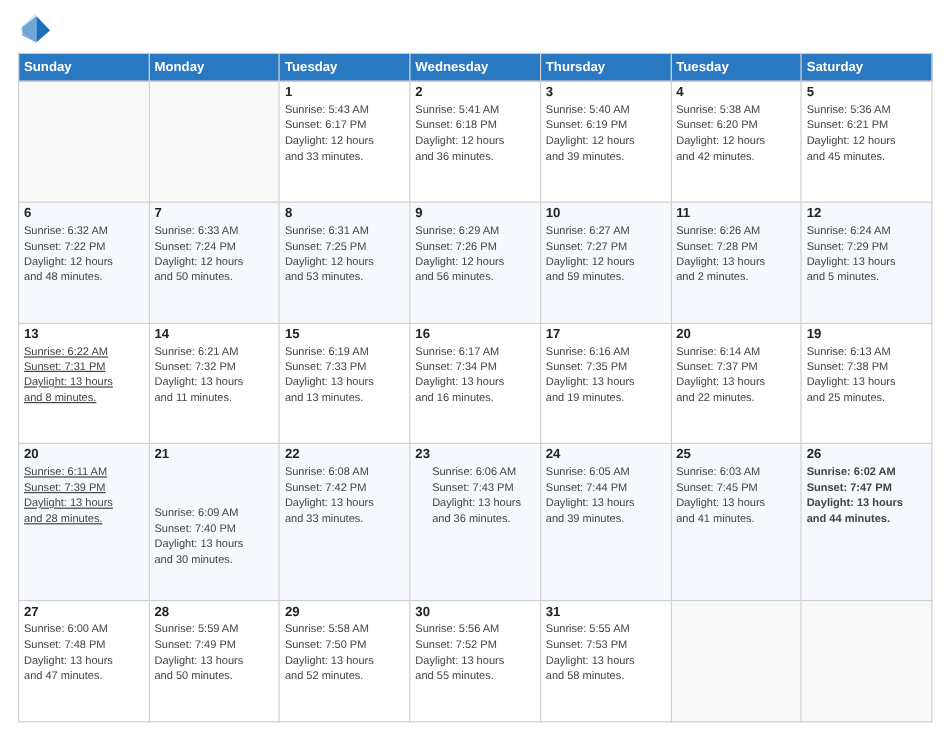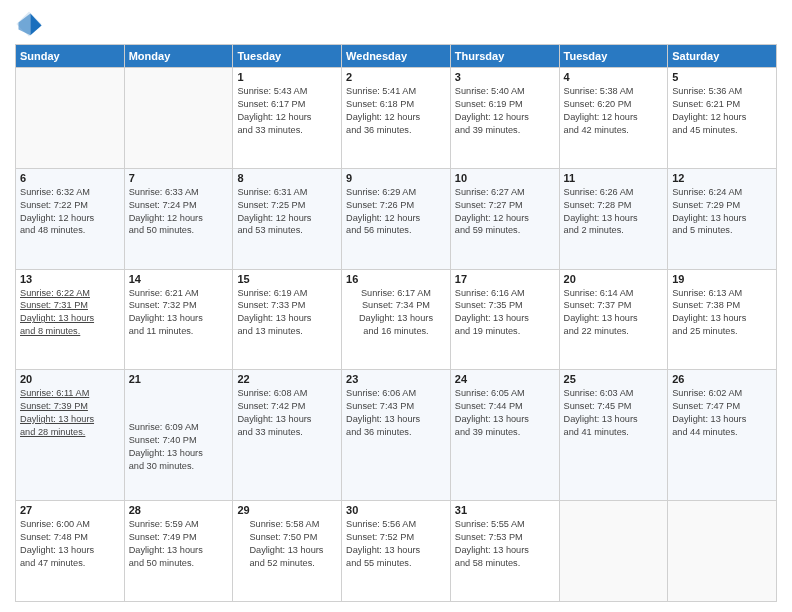--- a/index.html
+++ b/index.html
@@ -235,21 +235,21 @@
           </td>
           <td>
             <span class="day-num">15</span>
             <div class="day-info" style="white-space: pre-line;">Sunrise: 6:19 AM
 Sunset: 7:33 PM
 Daylight: 13 hours
 and 13 minutes.</div>
           </td>
           <td>
             <span class="day-num">16</span>
-            <div class="day-info" style="white-space: pre-line; text-align: center;">Sunrise: 6:17 AM
+            <div class="day-info" style="white-space: pre-line;">Sunrise: 6:17 AM
 Sunset: 7:34 PM
 Daylight: 13 hours
 and 16 minutes.</div>
           </td>
           <td>
             <span class="day-num">17</span>
             <div class="day-info" style="white-space: pre-line;">Sunrise: 6:16 AM
 Sunset: 7:35 PM
 Daylight: 13 hours
 and 19 minutes.</div>
@@ -286,42 +286,42 @@
           </td>
           <td>
             <span class="day-num">22</span>
             <div class="day-info" style="white-space: pre-line;">Sunrise: 6:08 AM
 Sunset: 7:42 PM
 Daylight: 13 hours
 and 33 minutes.</div>
           </td>
           <td>
             <span class="day-num">23</span>
-            <div class="day-info" style="white-space: pre-line;">Sunrise: 6:06 AM
+            <div class="day-info" style="white-space: pre-line; margin-left: 14px;">Sunrise: 6:06 AM
 Sunset: 7:43 PM
 Daylight: 13 hours
 and 36 minutes.</div>
           </td>
           <td>
             <span class="day-num">24</span>
             <div class="day-info" style="white-space: pre-line;">Sunrise: 6:05 AM
 Sunset: 7:44 PM
 Daylight: 13 hours
 and 39 minutes.</div>
           </td>
           <td>
             <span class="day-num">25</span>
             <div class="day-info" style="white-space: pre-line;">Sunrise: 6:03 AM
 Sunset: 7:45 PM
 Daylight: 13 hours
 and 41 minutes.</div>
           </td>
           <td>
             <span class="day-num">26</span>
-            <div class="day-info" style="white-space: pre-line;">Sunrise: 6:02 AM
+            <div class="day-info" style="white-space: pre-line; font-weight: bold;">Sunrise: 6:02 AM
 Sunset: 7:47 PM
 Daylight: 13 hours
 and 44 minutes.</div>
           </td>
         </tr>
         <tr>
           <td>
             <span class="day-num">27</span>
             <div class="day-info" style="white-space: pre-line;">Sunrise: 6:00 AM
 Sunset: 7:48 PM
@@ -330,21 +330,21 @@
           </td>
           <td>
             <span class="day-num">28</span>
             <div class="day-info" style="white-space: pre-line;">Sunrise: 5:59 AM
 Sunset: 7:49 PM
 Daylight: 13 hours
 and 50 minutes.</div>
           </td>
           <td>
             <span class="day-num">29</span>
-            <div class="day-info" style="white-space: pre-line; margin-left: 12px;">Sunrise: 5:58 AM
+            <div class="day-info" style="white-space: pre-line;">Sunrise: 5:58 AM
 Sunset: 7:50 PM
 Daylight: 13 hours
 and 52 minutes.</div>
           </td>
           <td>
             <span class="day-num">30</span>
             <div class="day-info" style="white-space: pre-line;">Sunrise: 5:56 AM
 Sunset: 7:52 PM
 Daylight: 13 hours
 and 55 minutes.</div>

